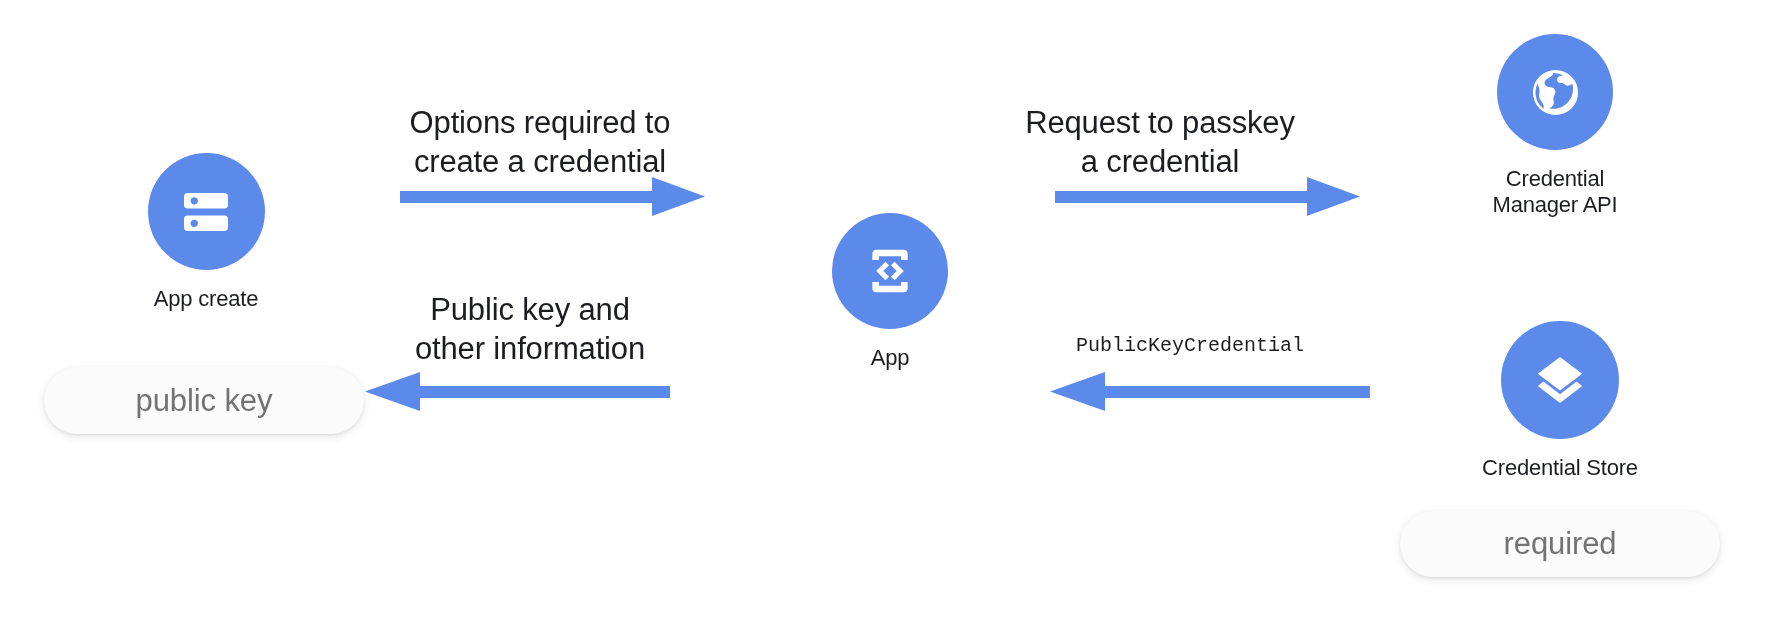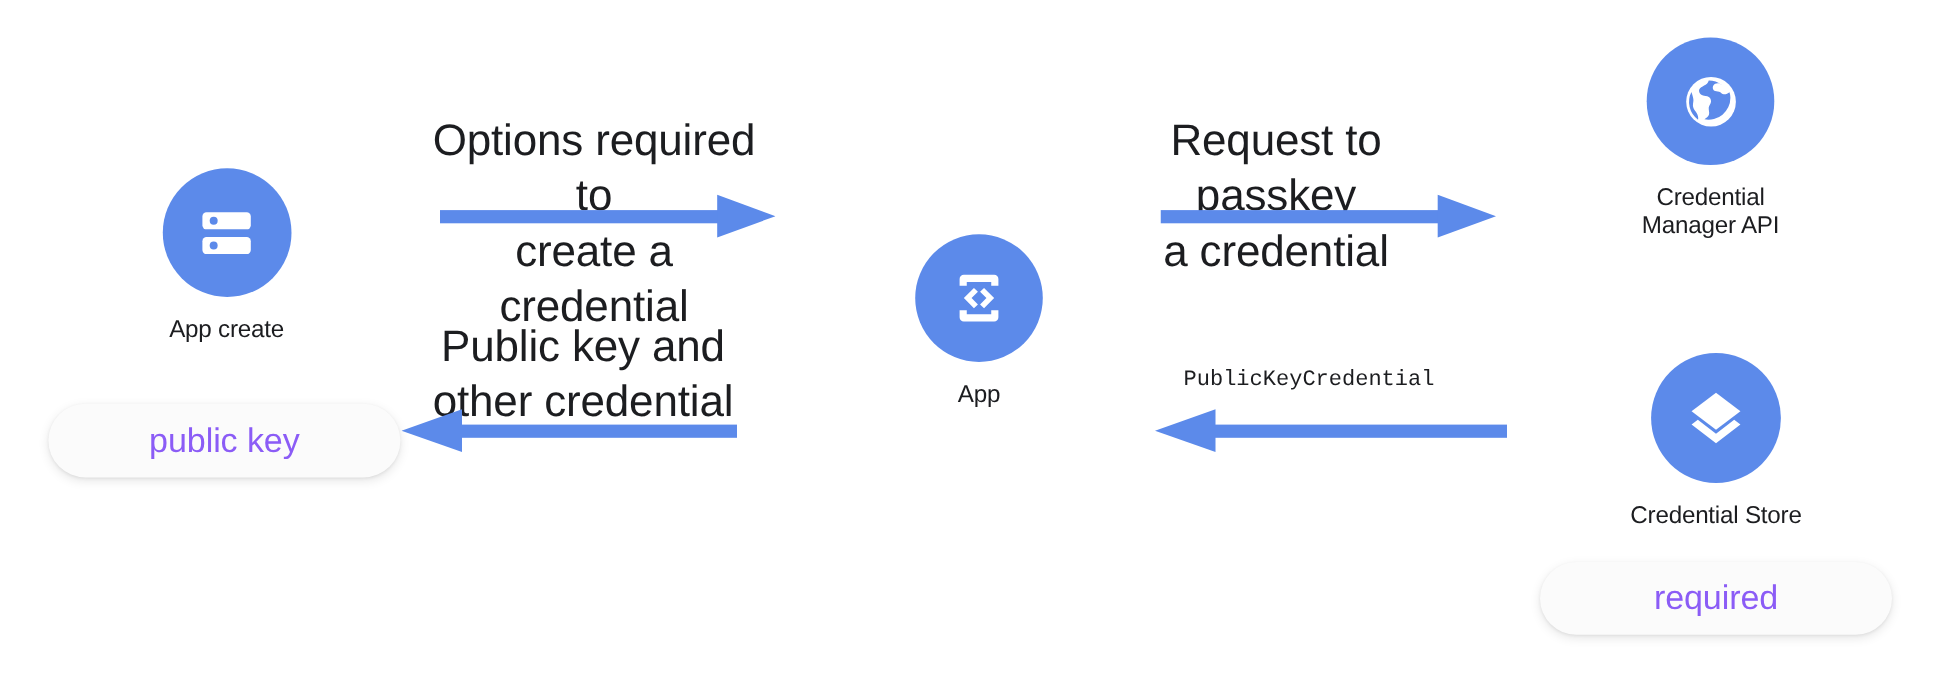--- a/index.html
+++ b/index.html
@@ -46,36 +46,36 @@
   
   .chip {
     position: absolute;
     display: flex;
     align-items: center;
     justify-content: center;
     background: #fbfbfb;
     border-radius: 999px;
     box-shadow: 0 3px 10px rgba(0,0,0,0.10), 0 1px 3px rgba(0,0,0,0.07);
     font-size: 31px;
-    color: #8b5cf6;
+    color: #737373;
     letter-spacing: -0.1px;
   }
 
   
   .arrow {
     position: absolute;
     height: 56px;
     display: block;
   }
 
   
   .caption {
     position: absolute;
     text-align: center;
-    font-size: 40px;
+    font-size: 31px;
     line-height: 1.26;
     color: #1c1d20;
     letter-spacing: -0.15px;
     white-space: pre-line;
   }
   .caption.mono {
     font-family: "Liberation Mono", "DejaVu Sans Mono", monospace;
     font-size: 20px;
     letter-spacing: 0;
   }
@@ -140,21 +140,21 @@
   </div>
 
   <div class="caption" style="left:380px; top:103px; width:320px;">Options required to
 create a credential</div>
   <svg class="arrow" style="left:400px; top:168px; width:305px;" viewBox="0 0 305 56" preserveAspectRatio="none">
     <rect x="0" y="23" width="255" height="12" fill="#5c8aea"></rect>
     <path d="M252 9 L305 28.5 L252 48 Z" fill="#5c8aea"></path>
   </svg>
 
   <div class="caption" style="left:370px; top:290px; width:320px;">Public key and
-other credential</div>
+other information</div>
   <svg class="arrow" style="left:365px; top:363px; width:305px;" viewBox="0 0 305 56" preserveAspectRatio="none">
     <rect x="52" y="23" width="253" height="12" fill="#5c8aea"></rect>
     <path d="M55 9 L0 28.5 L55 48 Z" fill="#5c8aea"></path>
   </svg>
 
   <div class="caption" style="left:1000px; top:103px; width:320px;">Request to passkey
 a credential</div>
   <svg class="arrow" style="left:1055px; top:168px; width:305px;" viewBox="0 0 305 56" preserveAspectRatio="none">
     <rect x="0" y="23" width="255" height="12" fill="#5c8aea"></rect>
     <path d="M252 9 L305 28.5 L252 48 Z" fill="#5c8aea"></path>

